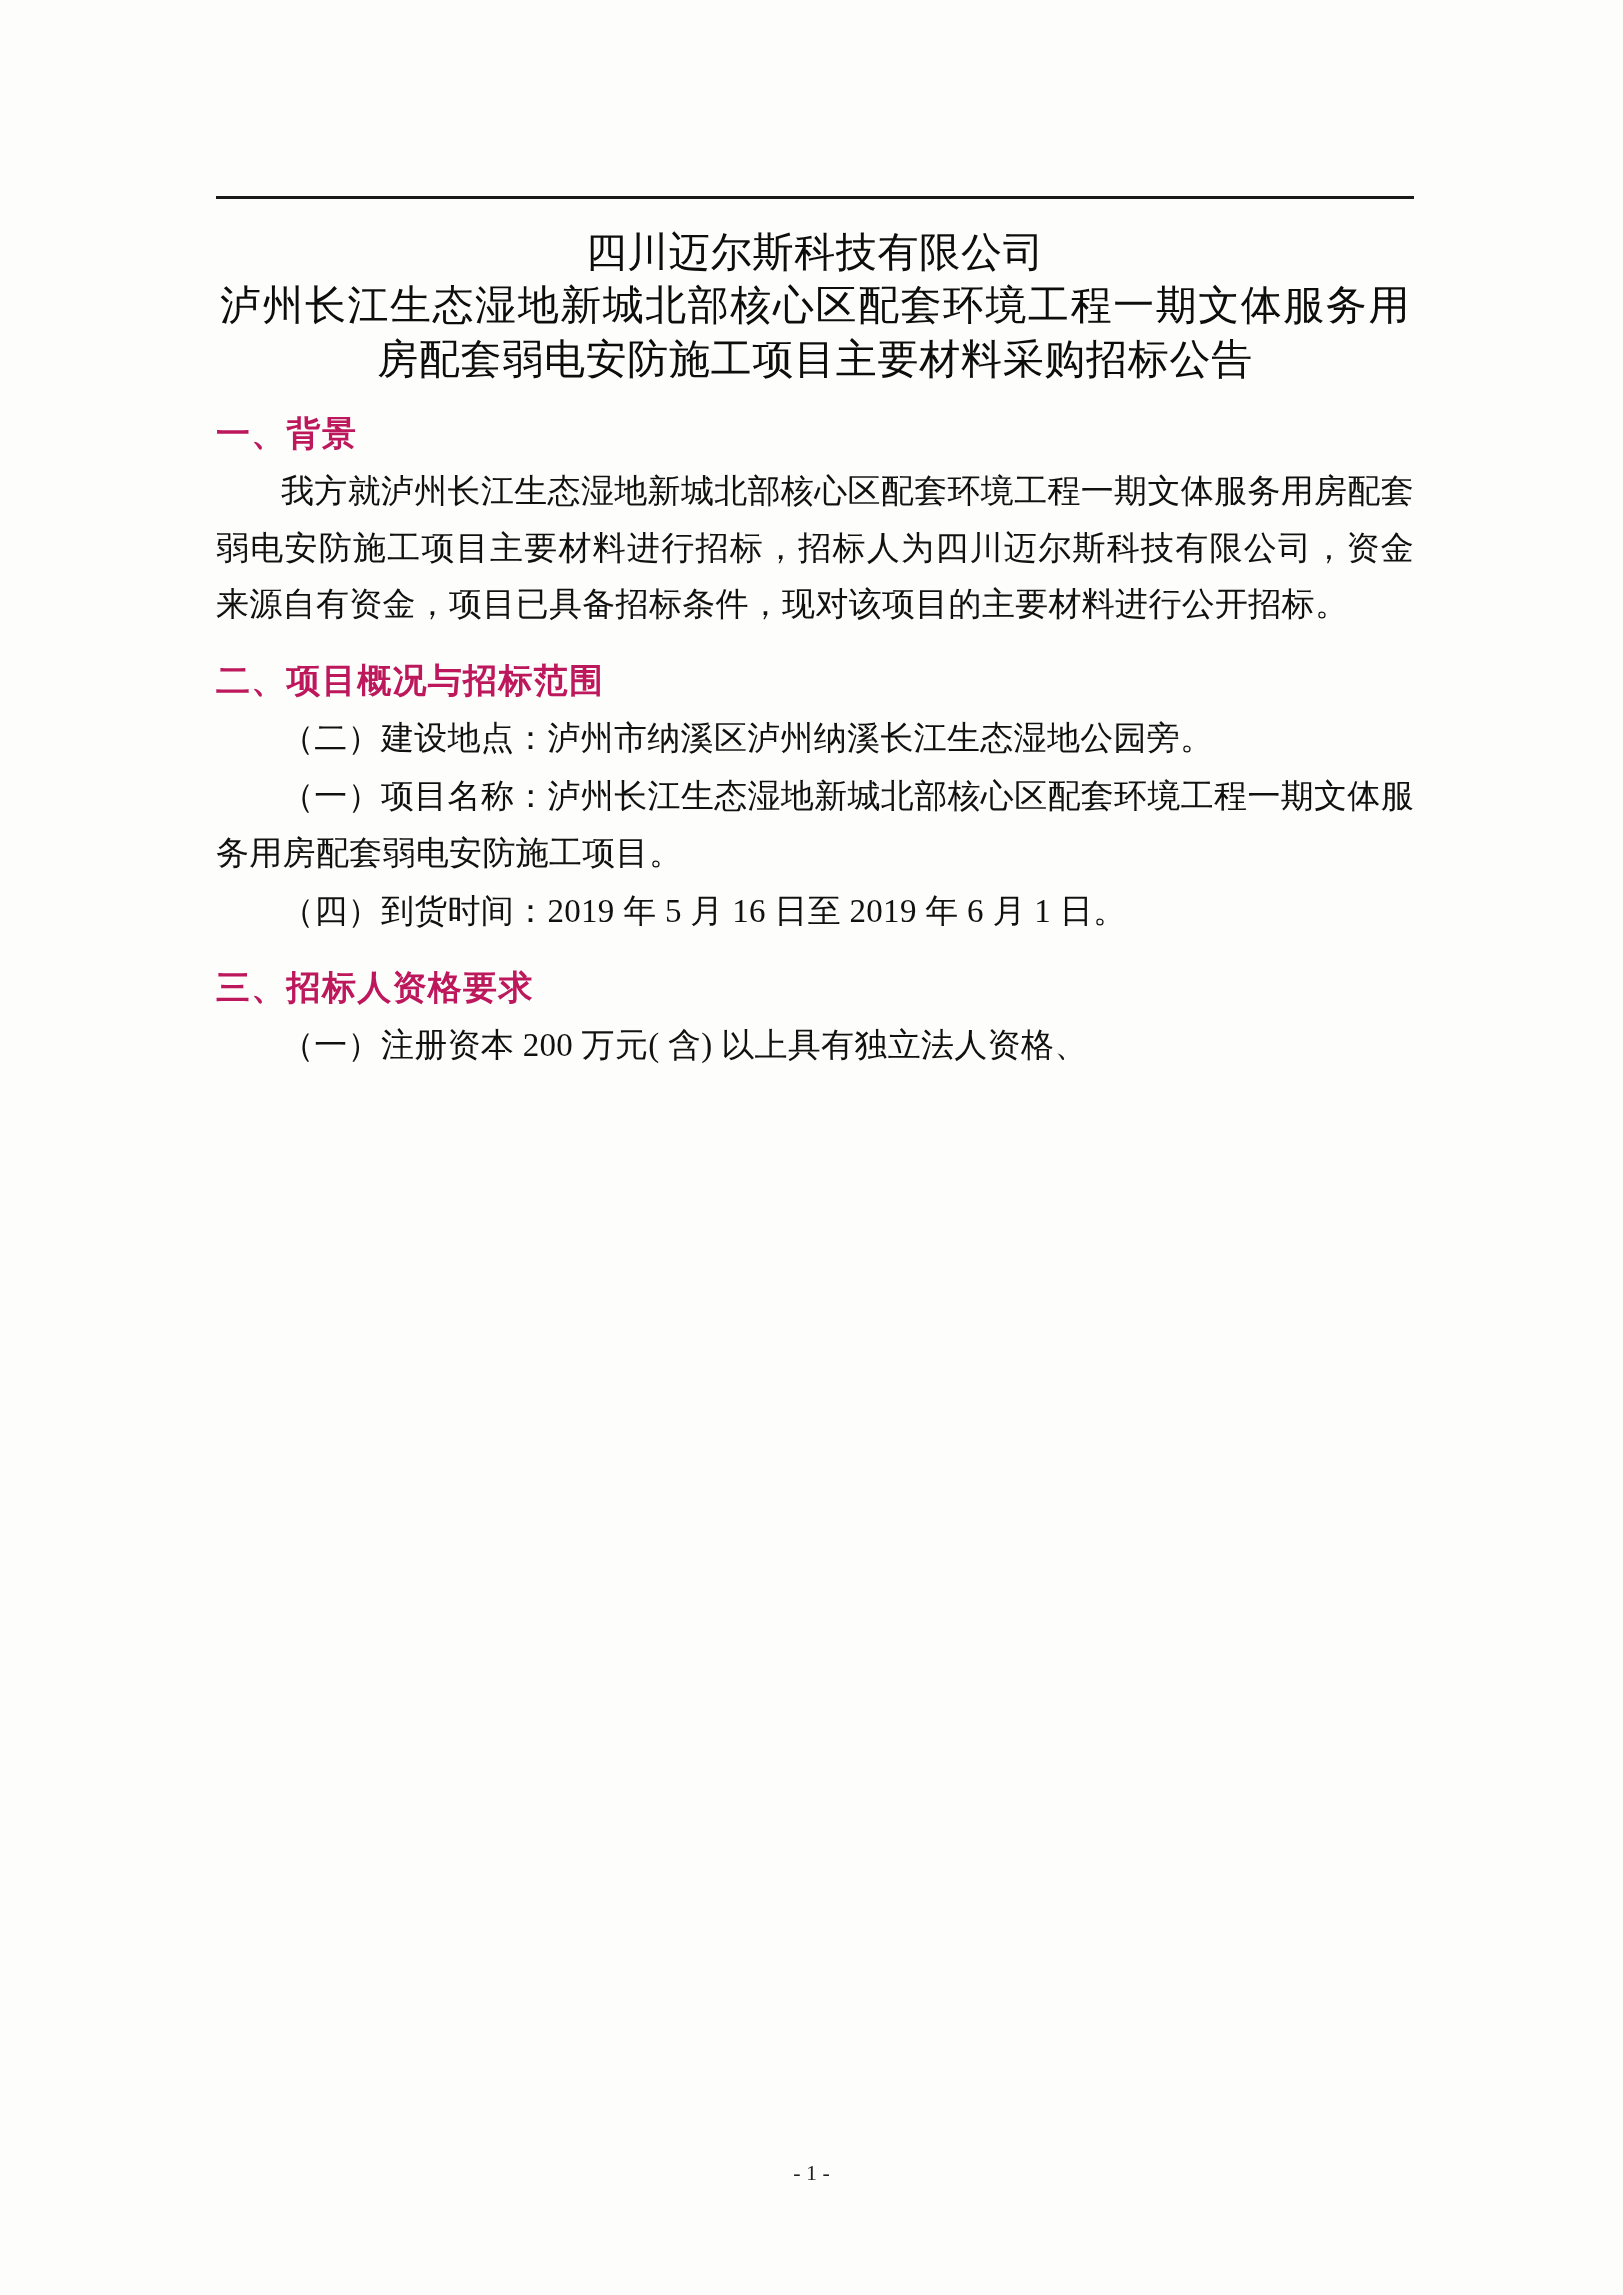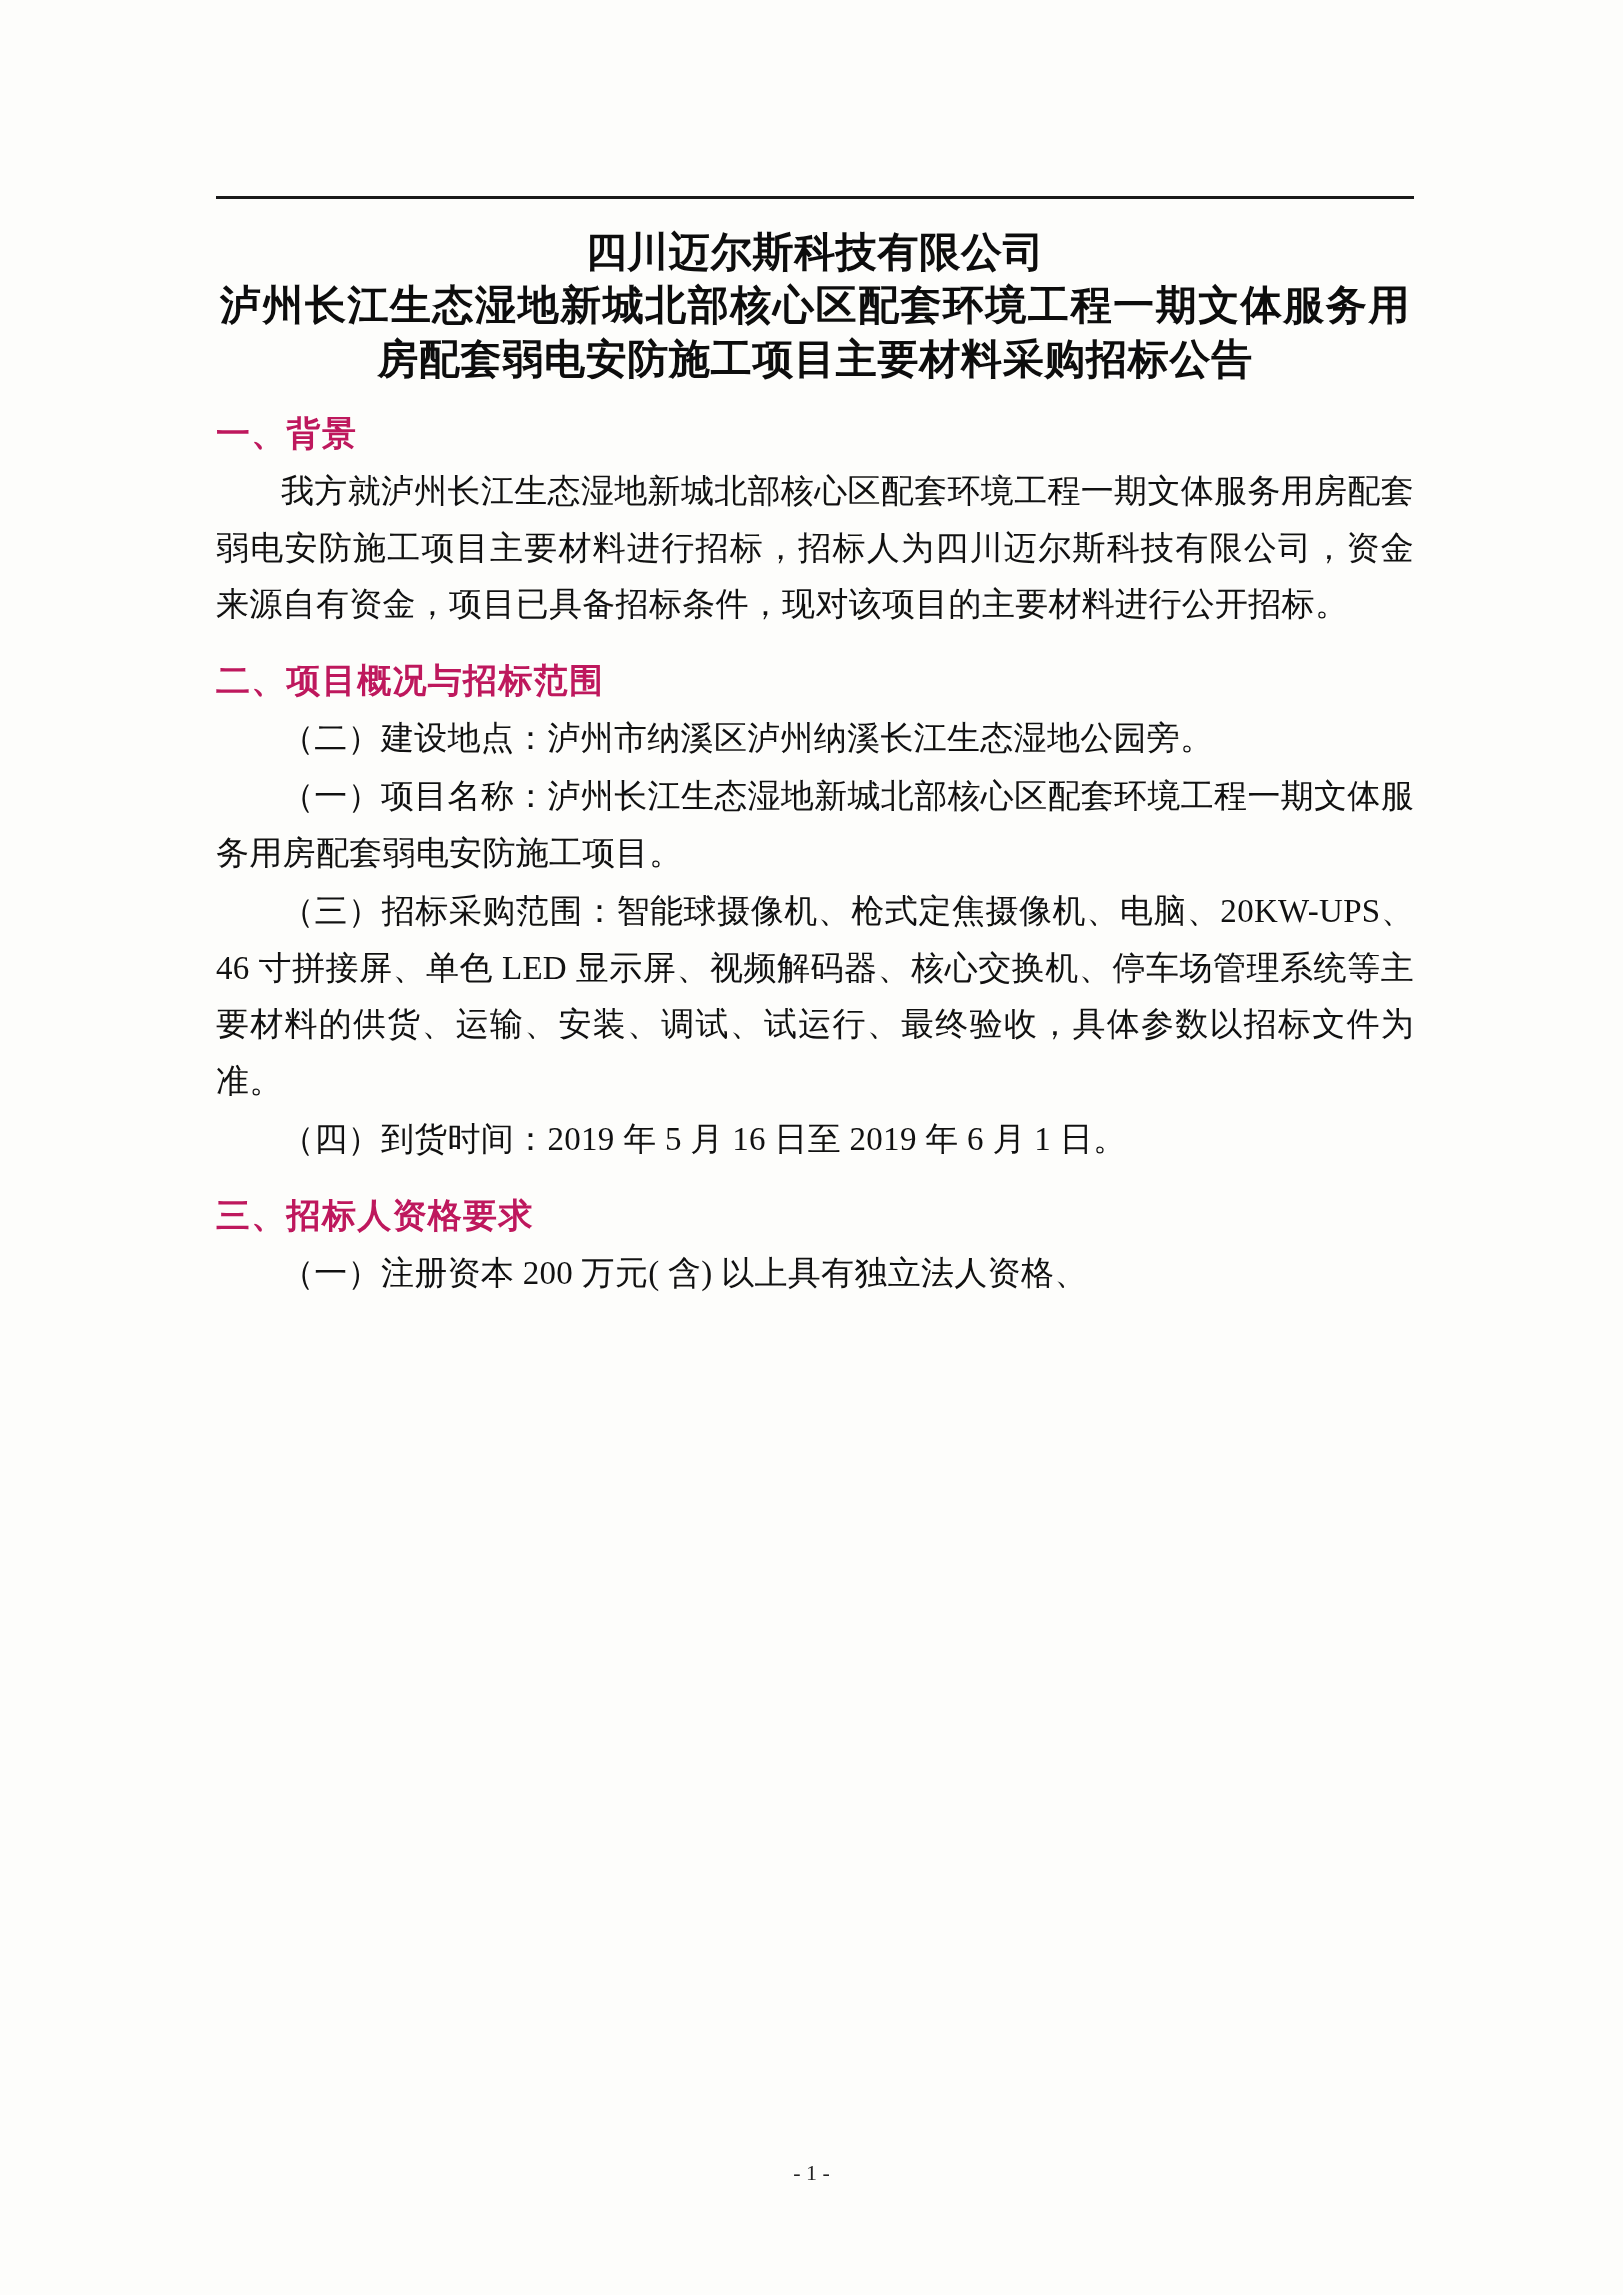--- a/index.html
+++ b/index.html
@@ -30,21 +30,21 @@
     width: 1198px;
   }
   .top-rule {
     width: 1198px;
     height: 2.6px;
     background: #1a1a1a;
     margin-bottom: 27.5px;
   }
   .doc-title {
     text-align: center;
-    font-weight: bold;
+    font-weight: normal;
     font-size: 41px;
     line-height: 1.30;
     letter-spacing: 0.7px;
     color: #0d0d0d;
     font-family: "DejaVu Sans", "Liberation Sans", sans-serif;
   }
   .doc-title .line1 {
     display: block;
   }
   .doc-title .rest {
@@ -97,21 +97,20 @@
       <span class="line1">四川迈尔斯科技有限公司</span>
       <span class="rest">泸州长江生态湿地新城北部核心区配套环境工程一期文体服务用房配套弱电安防施工项目主要材料采购招标公告</span>
     </div>
 
     <div class="section-heading">一、背景</div>
     <p class="para indent">我方就泸州长江生态湿地新城北部核心区配套环境工程一期文体服务用房配套弱电安防施工项目主要材料进行招标，招标人为四川迈尔斯科技有限公司，资金来源自有资金，项目已具备招标条件，现对该项目的主要材料进行公开招标。</p>
 
     <div class="section-heading">二、项目概况与招标范围</div>
     <p class="para indent">（二）建设地点：泸州市纳溪区泸州纳溪长江生态湿地公园旁。</p>
     <p class="para indent">（一）项目名称：泸州长江生态湿地新城北部核心区配套环境工程一期文体服务用房配套弱电安防施工项目。</p>
-    <p class="para indent">（三）招标采购范围：智能球摄像机、枪式定焦摄像机、电脑、20KW-UPS、46 寸拼接屏、单色 LED 显示屏、视频解码器、核心交换机、停车场管理系统等主要材料的供货、运输、安装、调试、试运行、最终验收，具体参数以招标文件为准。</p>
     <p class="para indent">（四）到货时间：2019 年 5 月 16 日至 2019 年 6 月 1 日。</p>
 
     <div class="section-heading">三、招标人资格要求</div>
     <p class="para indent">（一）注册资本 200 万元( 含) 以上具有独立法人资格、</p>
 
   </div>
 
   <div class="footer">- 1 -</div>
 </div>
 

